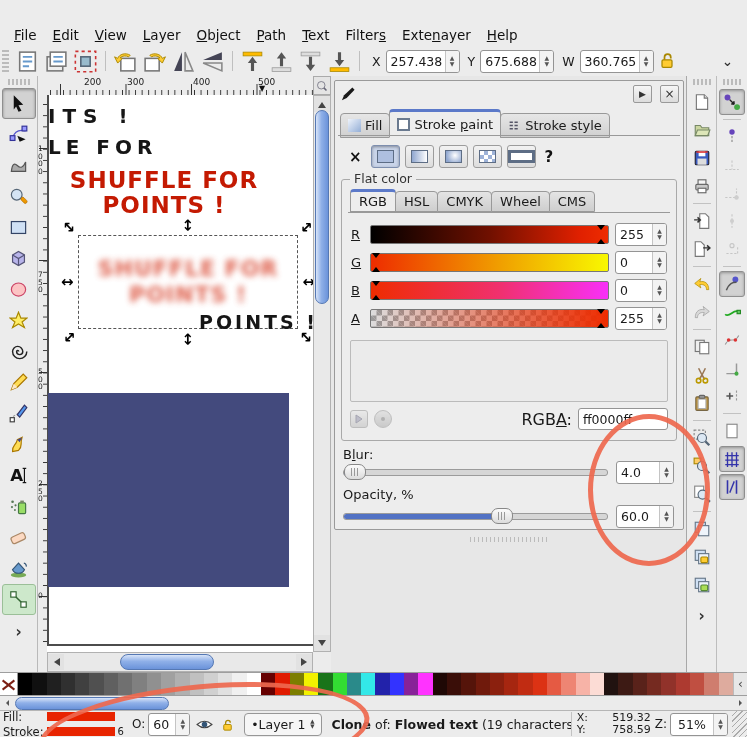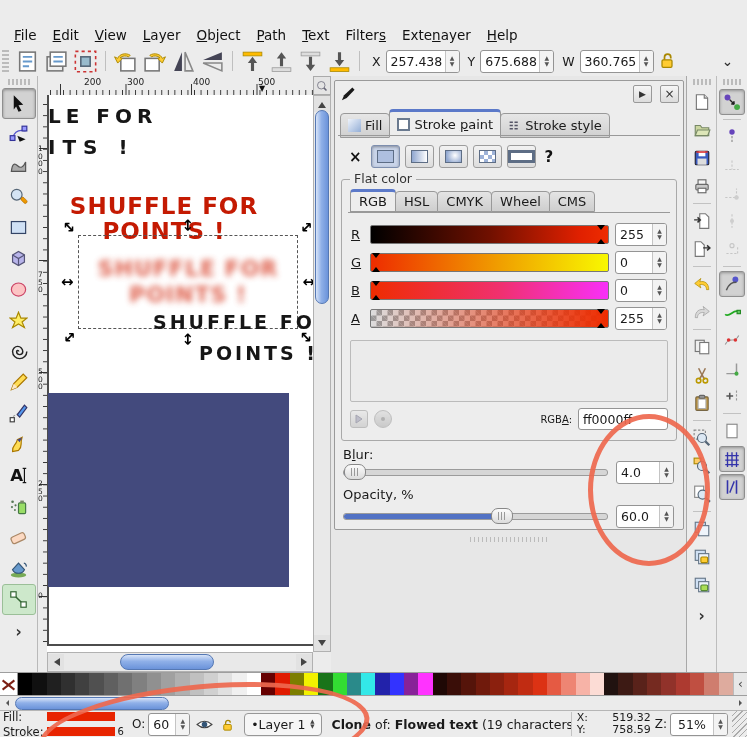--- a/index.html
+++ b/index.html
@@ -132,21 +132,21 @@
       linear-gradient(45deg,#9a9a9a 25%,transparent 25%,transparent 75%,#9a9a9a 75%);
     background-size:auto,11px 11px,11px 11px;background-position:0 0,0 0,5.5px 5.5px;background-color:#ddd}
   .cmark{position:absolute;top:0;bottom:0;width:0}
   .cmark::before{content:"";position:absolute;left:-4px;top:-1px;border-left:4px solid transparent;border-right:4px solid transparent;border-top:5px solid #000}
   .cmark::after{content:"";position:absolute;left:-4px;bottom:-1px;border-left:4px solid transparent;border-right:4px solid transparent;border-bottom:5px solid #000}
   .preview{position:absolute;left:8px;right:8px;top:160px;height:60px;background:#ebebeb;border:1px solid #bbb;border-radius:2px}
   .rgbarow{position:absolute;left:8px;right:8px;top:228px;height:22px;display:flex;align-items:center;gap:6px}
   .roundbtn{width:16px;height:16px;border-radius:50%;background:linear-gradient(#ddd,#bbb);border:1px solid #aaa;opacity:.7;
     display:flex;align-items:center;justify-content:center;font-size:8px;color:#888}
   .roundbtn.triangle{border-radius:3px;background:linear-gradient(#e8e8e8,#c8c8c8)}
-  .rgba-label{margin-left:auto;font-size:10px}
+  .rgba-label{margin-left:auto;font-size:16px}
   .entry{background:#fff;border:1px solid #949494;border-radius:3px;height:20px;display:flex;align-items:center;padding:0 4px;font-size:12.5px}
   .w86{width:80px}
 
   .plabel{position:absolute;left:8px;font-size:13px}
   .prow{position:absolute;left:8px;right:9px;height:22px;display:flex;align-items:center;gap:8px}
   .htrack{flex:1;height:5px;background:#d6d6d6;border:1px solid #9b9b9b;border-radius:3px;position:relative}
   .hfill{position:absolute;left:0;top:0;bottom:0;background:#5272c4;border-radius:3px}
   .hthumb{position:absolute;top:50%;width:20px;height:14px;border:1px solid #888;border-radius:7px;
     background:linear-gradient(#fbfbfb,#dcdcdc);transform:translate(-50%,-50%)}
   .hthumb::after{content:"";position:absolute;left:6px;right:6px;top:3px;bottom:3px;
@@ -452,46 +452,45 @@
         <span class="rl-label" style="top: 273px;">500</span>
         <span class="rl-label" style="top: 385px;">250</span>
         <span class="rl-label" style="top: 497px;">0</span>
       </div>
 
     <div class="viewport">
       <div class="page-left-line"></div>
       <div class="page-bottom-line"></div>
 
       <div class="blocktext" style="left:1px;top:6px;font-size:20px;line-height:31px">
+        <div style="letter-spacing:7px">ITS !</div>
         <div>LE FOR</div>
-        <div style="letter-spacing:7px">ITS !</div>
-      </div>
-
-      <div class="redtext" style="left:-2px;top:99px;width:238px">
+      </div>
+
+      <div class="redtext" style="left:-2px;top:73px;width:238px">
         <div>SHUFFLE FOR</div>
         <div>POINTS !</div>
       </div>
 
       <div class="selbox" style="left:31px;top:140px;width:218px;height:92px">
         <div class="blurtext">
           <div>SHUFFLE FOR</div>
           <div>POINTS !</div>
         </div>
         <span class="handle" style="left:-16px;top:-16px;transform:rotate(45deg)">↔</span>
         <span class="handle" style="left:50%;top:-18px;transform:translateX(-50%) rotate(90deg)">↔</span>
         <span class="handle" style="right:-16px;top:-16px;transform:rotate(-45deg)">↔</span>
         <span class="handle" style="left:-18px;top:50%;transform:translateY(-50%)">↔</span>
         <span class="handle" style="right:-18px;top:50%;transform:translateY(-50%)">↔</span>
         <span class="handle" style="left:-16px;bottom:-16px;transform:rotate(-45deg)">↔</span>
         <span class="handle" style="left:50%;bottom:-18px;transform:translateX(-50%) rotate(90deg)">↔</span>
         <span class="handle" style="right:-16px;bottom:-16px;transform:rotate(45deg)">↔</span>
       </div>
 
       <div class="blocktext" style="left:106px;top:212px;font-size:19px;letter-spacing:3px;line-height:31px">
-        <div>SHUFFLE FO</div>
         <div style="margin-left:46px">POINTS !</div>
       </div>
 
       <div class="navyrect" style="left: 1px; top: 298px; width: 241px; height: 194px; background: rgb(67, 74, 125);"></div>
     </div>
 
     <div class="vscroll">
       <div class="sbtn" style="top:0;left:0">
           <span class="tri up"></span>
         </div>

